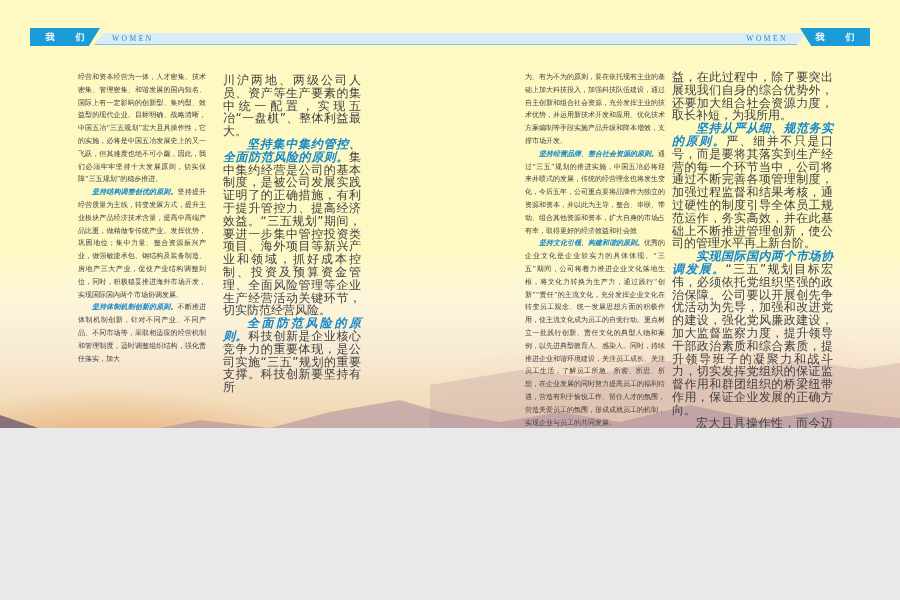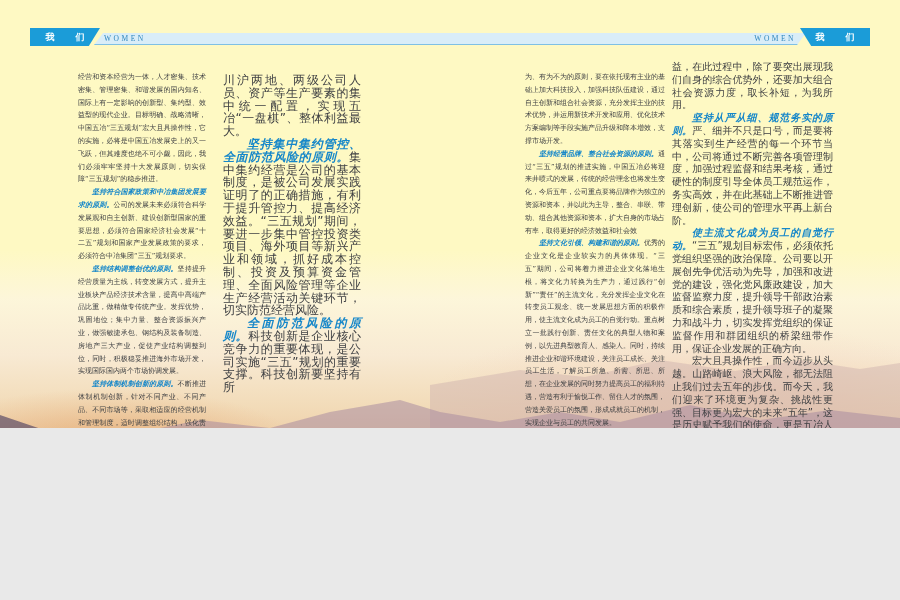--- a/index.html
+++ b/index.html
@@ -5,21 +5,21 @@
   html,body{margin:0;padding:0;background:#e9e9e9;}
   .spread{position:relative;width:900px;height:428px;background:#fef9c3;overflow:hidden;
           font-family:"DejaVu Sans","Liberation Sans",sans-serif;}
   
   .hdr-bar{position:absolute;height:11px;background:#d9edf8;border-bottom:1px solid #7fc0e4;
            display:flex;align-items:center;}
   .hdr-bar.left{left:94px;top:33px;width:360px;clip-path:polygon(9px 0,100% 0,100% 100%,0 100%);}
   .hdr-bar.right{left:446px;top:33px;width:360px;justify-content:flex-end;
                  clip-path:polygon(0 0,100% 0,351px 100%,0 100%);}
   .hdr-en{font-family:"Liberation Serif","DejaVu Serif",serif;font-size:7.5px;line-height:1;
-          color:var(--accent2,#2e86bd);letter-spacing:2.5px;padding:0 10px;}
+          color:var(--accent2,#2e86bd);letter-spacing:2.5px;padding:0 18px;}
   .hdr-box{position:absolute;top:28px;width:70px;height:18px;background:var(--accent,#1b9cd8);
            display:flex;align-items:center;justify-content:center;}
   .hdr-box.left{left:30px;clip-path:polygon(0 0,100% 0,84% 100%,0 100%);}
   .hdr-box.right{left:800px;width:70px;clip-path:polygon(0 0,100% 0,100% 100%,16% 100%);}
   .hdr-cn{color:#ffffff;font-size:9px;font-weight:bold;letter-spacing:9px;text-indent:9px;line-height:1;}
   
   .col{position:absolute;font-size:7px;line-height:12.8px;color:#3f4043;text-align:justify;
        text-justify:inter-ideograph;z-index:3;}
   .col p.para{margin:0;}
   .col p.indent{text-indent:2em;}
@@ -72,34 +72,33 @@
   </div>
   <div class="hdr-bar right">
     <span class="hdr-en">WOMEN</span>
   </div>
   <div class="hdr-box right">
     <span class="hdr-cn">我 们</span>
   </div>
 
   <div class="col" style="left: 78px; top: 71px; width: 128px; font-size: 7px;">
       <p class="para">经营和资本经营为一体，人才密集、技术密集、管理密集、和谐发展的国内知名、国际上有一定影响的创新型、集约型、效益型的现代企业。目标明确、战略清晰，中国五冶“三五规划”宏大且具操作性，它的实施，必将是中国五冶发展史上的又一飞跃，但其难度也绝不可小觑，因此，我们必须牢牢坚持十大发展原则，切实保障“三五规划”的稳步推进。</p>
-      <p class="para indent"><span class="phead">坚持符合国家政策和中冶集团发展要求的原则。</span>公司的发展未来必须符合科学发展观和自主创新、建设创新型国家的重要思想，必须符合国家经济社会发展“十二五”规划和国家产业发展政策的要求，必须符合中冶集团“三五”规划要求。</p>
       <p class="para indent"><span class="phead">坚持结构调整创优的原则。</span>坚持提升经营质量为主线，转变发展方式，提升主业板块产品经济技术含量，提高中高端产品比重，做精做专传统产业。发挥优势，巩固地位；集中力量、整合资源振兴产业，做强敏捷承包、钢结构及装备制造、房地产三大产业，促使产业结构调整到位，同时，积极稳妥推进海外市场开发，实现国际国内两个市场协调发展。</p>
       <p class="para indent"><span class="phead">坚持体制机制创新的原则。</span>不断推进体制机制创新，针对不同产业、不同产品、不同市场等，采取相适应的经营机制和管理制度，适时调整组织结构，强化责任落实，加大</p>
     </div>
   <div class="col" style="left: 223px; top: 74px; width: 138px; font-size: 12px;">
       <p class="para">川沪两地、两级公司人员、资产等生产要素的集中统一配置，实现五冶“一盘棋”、整体利益最大。</p>
       <p class="para indent"><span class="phead">坚持集中集约管控、全面防范风险的原则。</span>集中集约经营是公司的基本制度，是被公司发展实践证明了的正确措施，有利于提升管控力、提高经济效益。“三五规划”期间，要进一步集中管控投资类项目、海外项目等新兴产业和领域，抓好成本控制、投资及预算资金管理、全面风险管理等企业生产经营活动关键环节，切实防范经营风险。</p>
       <p class="para indent"><span class="phead">全面防范风险的原则。</span>科技创新是企业核心竞争力的重要体现，是公司实施“三五”规划的重要支撑。科技创新要坚持有所</p>
     </div>
   <div class="col" style="left: 525px; top: 71px; width: 140px; font-size: 7px;">
       <p class="para">为、有为不为的原则，要在依托现有主业的基础上加大科技投入，加强科技队伍建设，通过自主创新和组合社会资源，充分发挥主业的技术优势，并运用新技术开发和应用、优化技术方案编制等手段实施产品升级和降本增效，支撑市场开发。</p>
       <p class="para indent"><span class="phead">坚持经营品牌、整合社会资源的原则。</span>通过“三五”规划的推进实施，中国五冶必将迎来井喷式的发展，传统的经营理念也将发生变化，今后五年，公司重点要将品牌作为独立的资源和资本，并以此为主导，整合、串联、带动、组合其他资源和资本，扩大自身的市场占有率，取得更好的经济效益和社会效</p>
       <p class="para indent"><span class="phead">坚持文化引领、构建和谐的原则。</span>优秀的企业文化是企业软实力的具体体现。“三五”期间，公司将着力推进企业文化落地生根，将文化力转换为生产力，通过践行“创新”“责任”的主流文化，充分发挥企业文化在转变员工观念、统一发展思想方面的积极作用，使主流文化成为员工的自觉行动。重点树立一批践行创新、责任文化的典型人物和案例，以先进典型教育人、感染人。同时，持续推进企业和谐环境建设，关注员工成长、关注员工生活，了解员工所急、所需、所思、所想，在企业发展的同时努力提高员工的福利待遇，营造有利于愉悦工作、留住人才的氛围，营造关爱员工的氛围，形成成就员工的机制，实现企业与员工的共同发展。</p>
     </div>
-  <div class="col" style="left: 672px; top: 61px; width: 161px; font-size: 10px;">
+  <div class="col" style="left: 672px; top: 71px; width: 161px; font-size: 12px;">
       <p class="para">益，在此过程中，除了要突出展现我们自身的综合优势外，还要加大组合社会资源力度，取长补短，为我所用。</p>
       <p class="para indent"><span class="phead">坚持从严从细、规范务实的原则。</span>严、细并不只是口号，而是要将其落实到生产经营的每一个环节当中，公司将通过不断完善各项管理制度，加强过程监督和结果考核，通过硬性的制度引导全体员工规范运作，务实高效，并在此基础上不断推进管理创新，使公司的管理水平再上新台阶。</p>
-      <p class="para indent"><span class="phead">使主流文化成为员工的自觉行动。</span>“三五”规划目标宏伟，必须依托党组织坚强的政治保障。公司要以开展创先争优活动为先导，加强和改进党的建设，强化党风廉政建设，加大监督监察力度，提升领导干部政治素质和综合素质，提升领导班子的凝聚力和战斗力，切实发挥党组织的保证监督作用和群团组织的桥梁纽带作用，保证企业发展的正确方向。</p>
+      <p class="para indent"><span class="phead">实现国际国内两个市场协调发展。</span>“三五”规划目标宏伟，必须依托党组织坚强的政治保障。公司要以开展创先争优活动为先导，加强和改进党的建设，强化党风廉政建设，加大监督监察力度，提升领导干部政治素质和综合素质，提升领导班子的凝聚力和战斗力，切实发挥党组织的保证监督作用和群团组织的桥梁纽带作用，保证企业发展的正确方向。</p>
       <p class="para indent">宏大且具操作性，而今迈步从头越。山路崎岖、浪大风险，都无法阻止我们过去五年的步伐。而今天，我们迎来了环境更为复杂、挑战性更强、目标更为宏大的未来“五年”，这是历史赋予我们的使命，更是五冶人敢于承担、能够承担的使命，让我们坚定信心，团结一致，创新务实，用我们的忠诚、敬业、团结、进取，去谱写下一个五年的辉煌。</p>
     </div>
 
 </div>
 
 </body></html>

